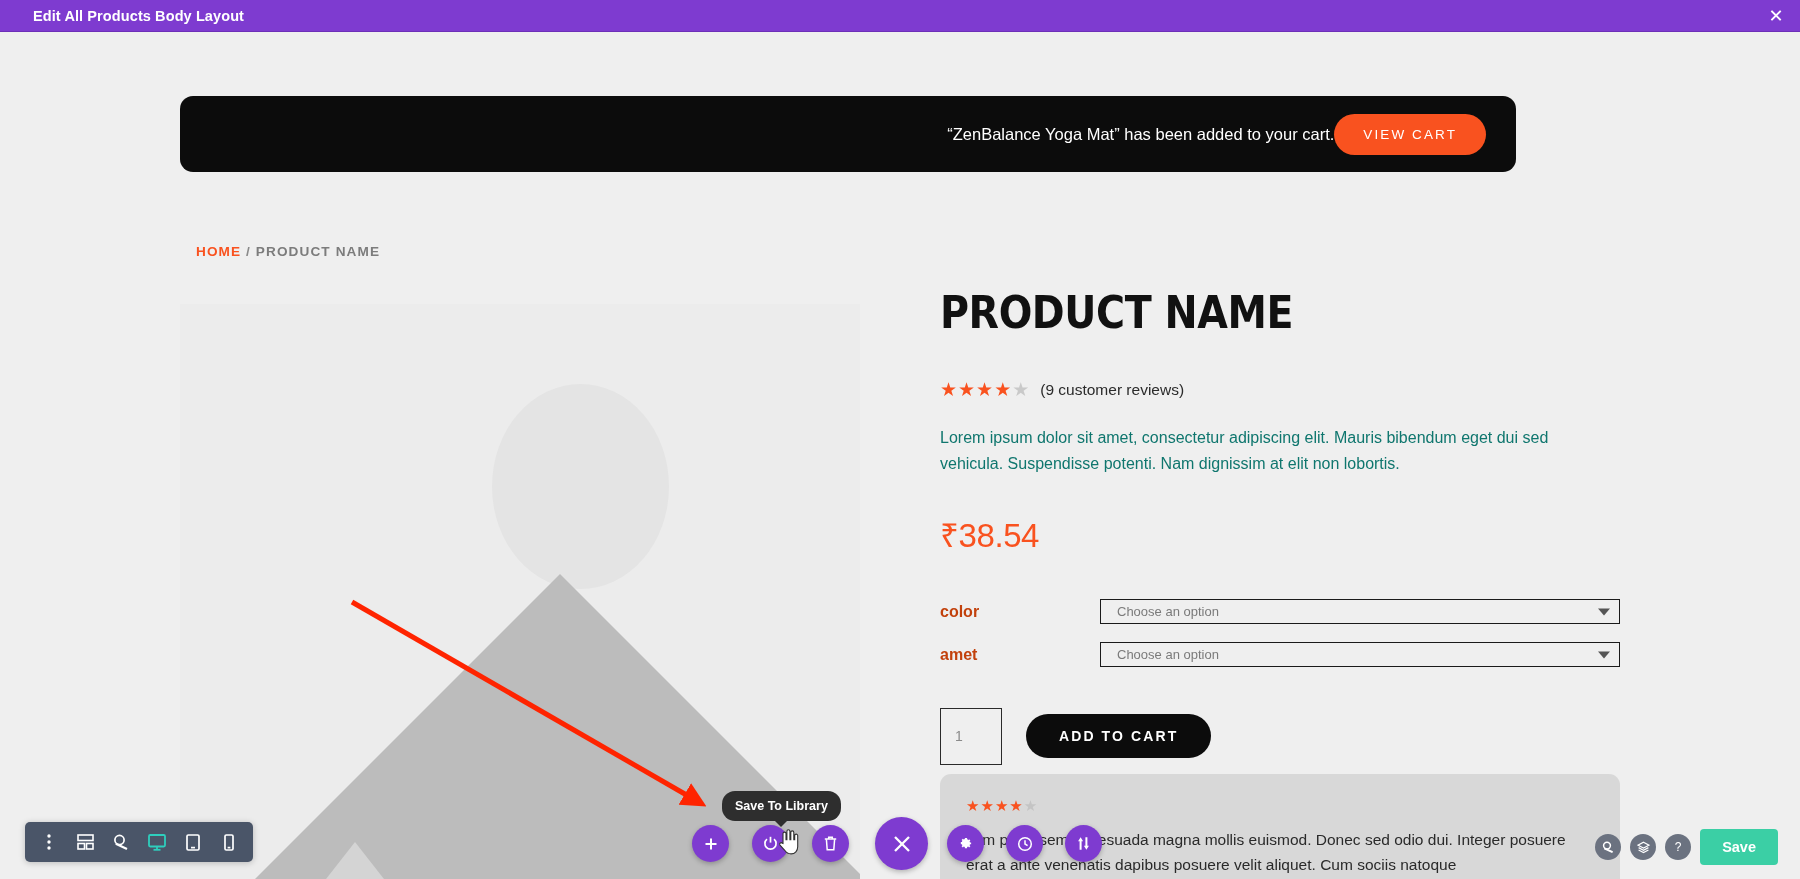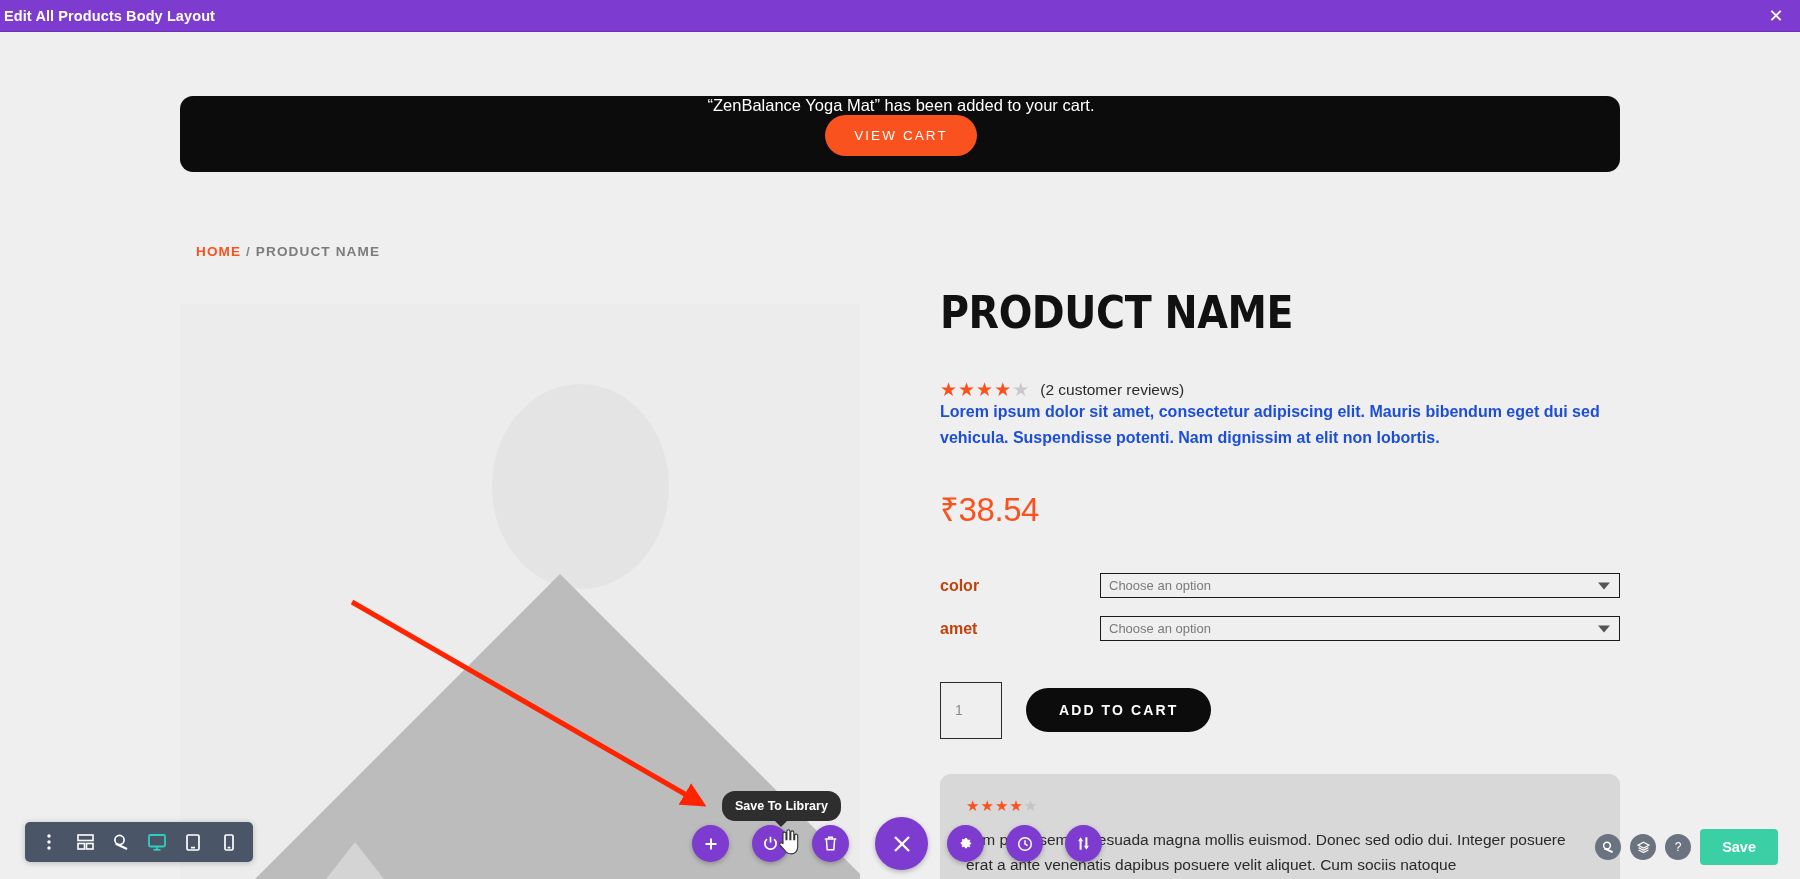--- a/index.html
+++ b/index.html
@@ -13,40 +13,39 @@
   
   #topbar {
     position: absolute; left: 0; top: 0; width: 1800px; height: 32px;
     background: #7e3bd0;
     display: flex; align-items: center; justify-content: space-between;
     border-bottom: 1px solid #6d2fb8;
     z-index: 60;
   }
   #topbar .title {
     color: #ffffff; font-size: 14.5px; font-weight: bold;
-    margin-left: 4px; letter-spacing: .1px;
+    margin-left: 33px; letter-spacing: .1px;
   }
   #topbar .closebtn {
     width: 48px; height: 32px; display: flex; align-items: center; justify-content: center;
     color: #fff; font-size: 18px; cursor: pointer; font-weight: 300;
   }
 
   
   #canvas {
     position: absolute; left: 0; top: 32px; width: 1800px; height: 847px;
     background: #efefef; overflow: hidden;
   }
 
   
   #cart-notice {
-    position: absolute; left: 180px; top: 64px; width: 1440px; height: 76px;
+    position: absolute; left: 180px; top: 64px; width: 1336px; height: 76px;
     background: #0c0c0c; border-radius: 13px;
-    display: flex; align-items: center; justify-content: flex-start;
+    display: flex; align-items: center; justify-content: flex-end;
     padding: 0 30px 0 32px;
-    flex-direction: column;
   }
   #cart-notice .msg { color: #ffffff; font-size: 16.5px; }
   #view-cart-btn {
     background: #f9521f; color: #fff; border: none; border-radius: 30px;
     padding: 13px 29px; font-size: 13.5px; font-weight: normal;
     letter-spacing: 2.1px; cursor: pointer;
   }
 
   
   #breadcrumb {
@@ -87,34 +86,34 @@
     transform-origin: left center;
   }
 
   #rating-row { margin-top: 45px; display: flex; align-items: center; gap: 10px; }
   #stars { font-size: 19px; letter-spacing: 1px; line-height: 1; }
   #stars .on { color: #f9521f; }
   #stars .off { color: #c9c9c9; }
   #review-count { font-size: 15.5px; color: #2b2b2b; }
 
   #short-desc {
-    font-size: 16px; color: #1d4ed8;
-    line-height: 1.65; max-width: 670px; font-weight: bold;
+    margin-top: 26px; font-size: 16px; color: #0f766e;
+    line-height: 1.65; max-width: 670px;
   }
 
   #price { margin-top: 34px; font-size: 33px; color: #f9521f; letter-spacing: -0.4px; }
 
   
   #attrs { margin-top: 36px; }
   .attr-row { display: flex; align-items: center; height: 38px; margin-bottom: 5px; }
   .attr-label { width: 160px; font-size: 16px; font-weight: bold; color: #c2410c; }
   .attr-select {
     position: relative; width: 520px; height: 25px;
     border: 1px solid #1a1a1a; background: #efefef;
-    display: flex; align-items: center; padding: 0 8px;
+    display: flex; align-items: center; padding: 0 16px;
     font-size: 13px; color: #7a7a7a; cursor: pointer;
   }
   .attr-select .caret {
     position: absolute; right: 9px; top: 50%; transform: translateY(-50%);
     width: 0; height: 0; border-left: 6px solid transparent;
     border-right: 6px solid transparent; border-top: 7px solid #555;
   }
 
   #cart-row { margin-top: 34px; display: flex; align-items: center; gap: 24px; }
   #qty-input {
@@ -229,21 +228,21 @@
     <div class="mtn-back"></div>
     <div class="mtn-front"></div>
 
   </div>
 
   <div id="right-col">
     <h1 id="product-title">PRODUCT NAME</h1>
 
     <div id="rating-row">
       <span id="stars"><span class="on">★</span><span class="on">★</span><span class="on">★</span><span class="on">★</span><span class="off">★</span></span>
-      <span id="review-count">(2 customer reviews)</span>
+      <span id="review-count">(9 customer reviews)</span>
     </div>
 
     <p id="short-desc">Lorem ipsum dolor sit amet, consectetur adipiscing elit. Mauris bibendum eget dui sed vehicula. Suspendisse potenti. Nam dignissim at elit non lobortis.</p>
 
     <div id="price">₹38.54</div>
 
     <div id="attrs">
       <div class="attr-row">
         <div class="attr-label">color</div>
         <div class="attr-select">

